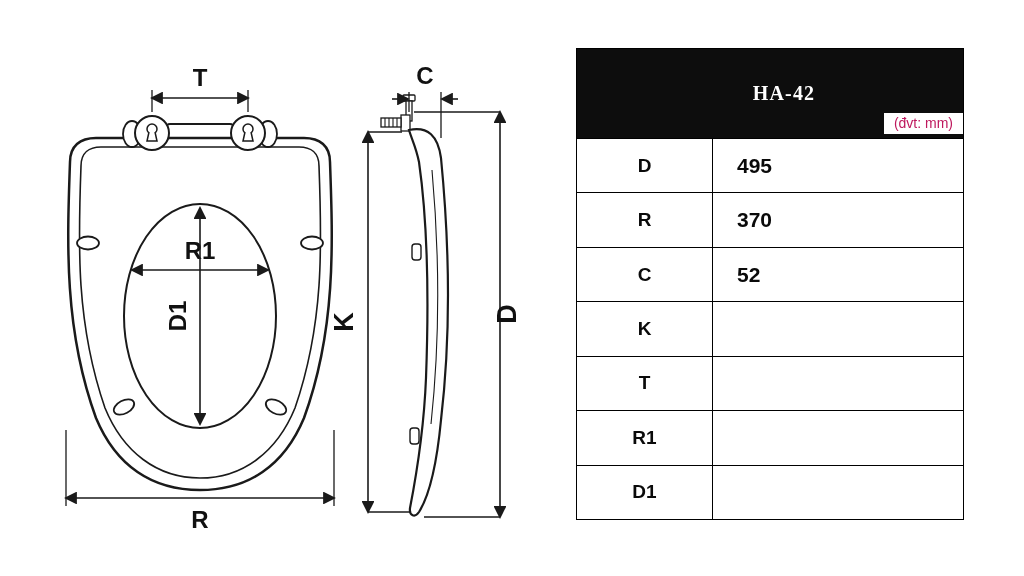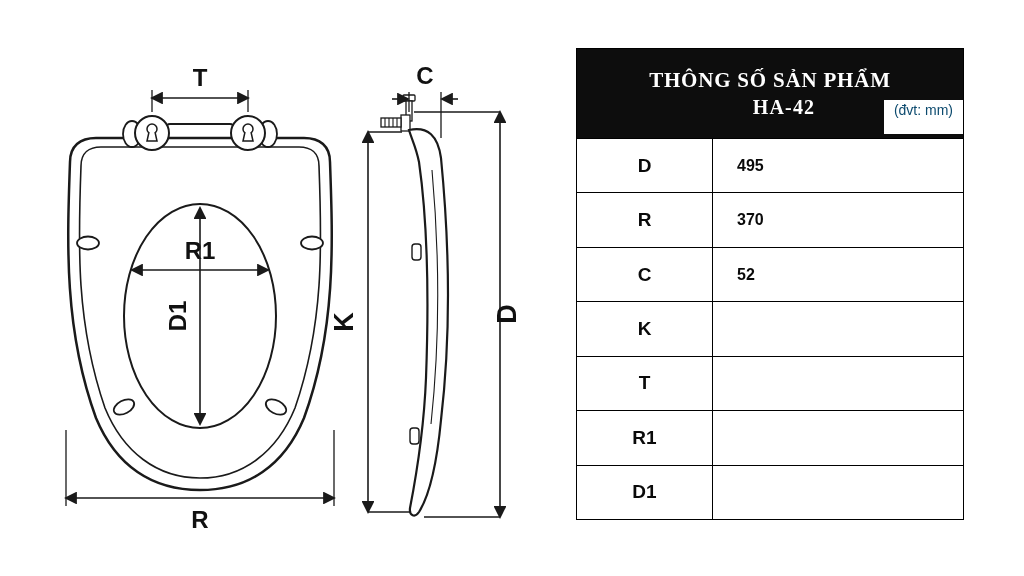--- a/index.html
+++ b/index.html
@@ -37,37 +37,37 @@
     height:89px; flex:0 0 89px;
     display:flex; flex-direction:column;
     align-items:center; justify-content:center; gap:3px;
     font-family:"Liberation Serif", serif;
     font-weight:bold;
   }
   .table-title { font-size:21px; letter-spacing:0.8px; }
   .table-model { font-size:20px; letter-spacing:1.2px;margin-left:28px; }
   .unit-note {
     position:absolute; right:0; bottom:4px;
-    background:#ffffff; color:#0c4a6e;
+    background:#ffffff; color:#be185d;
     font-family:"Liberation Sans", sans-serif;
     font-weight:normal; font-size:14px;
-    padding:2px 10px 16px 10px;
+    padding:2px 10px 3px 10px;
   }
   .table-body { flex:1; display:flex; flex-direction:column; }
   .spec-row { flex:1; display:flex; border-top:1px solid #000; background:#fff; }
   .cell { display:flex; align-items:center; }
   .cell.param {
     width:136px; flex:0 0 136px;
     border-right:1px solid #000;
     justify-content:center;
     font-weight:bold; font-size:19px; color:#0a0a0a;
   }
   .cell.value {
     flex:1; padding-left:24px;
-    font-weight:bold; font-size:16px; color:#0a0a0a;
+    font-weight:bold; font-size:21px; color:#0a0a0a;
   }
 </style>
 </head>
 <body>
 
 <div class="page">
 
   <svg class="drawing" width="560" height="576" viewBox="0 0 560 576">
     <defs>
       <marker id="ah" viewBox="0 0 10 10" refX="8.5" refY="5" markerWidth="8" markerHeight="8" orient="auto-start-reverse">
@@ -172,21 +172,20 @@
         <path d="M414 112 H500" class="ink" stroke-width="1.3"></path>
         <path d="M424 517 H500" class="ink" stroke-width="1.3"></path>
         <path d="M500 112 V517" class="ink" stroke-width="1.6" marker-start="url(#ah)" marker-end="url(#ah)"></path>
         <text class="dim-label big" x="516" y="314" text-anchor="middle" transform="rotate(-90 516 314)">D</text>
       </g>
     </g>
   </svg>
 
   <div class="spec-table">
     <div class="table-header">
-      <div class="table-title">THÔNG SỐ SẢN PHẨM</div>
       <div class="table-model">HA-42</div>
       <div class="unit-note">(đvt: mm)</div>
     </div>
     <div class="table-body">
         <div class="spec-row">
           <div class="cell param">D</div>
           <div class="cell value">495</div>
         </div>
         <div class="spec-row">
           <div class="cell param">R</div>

